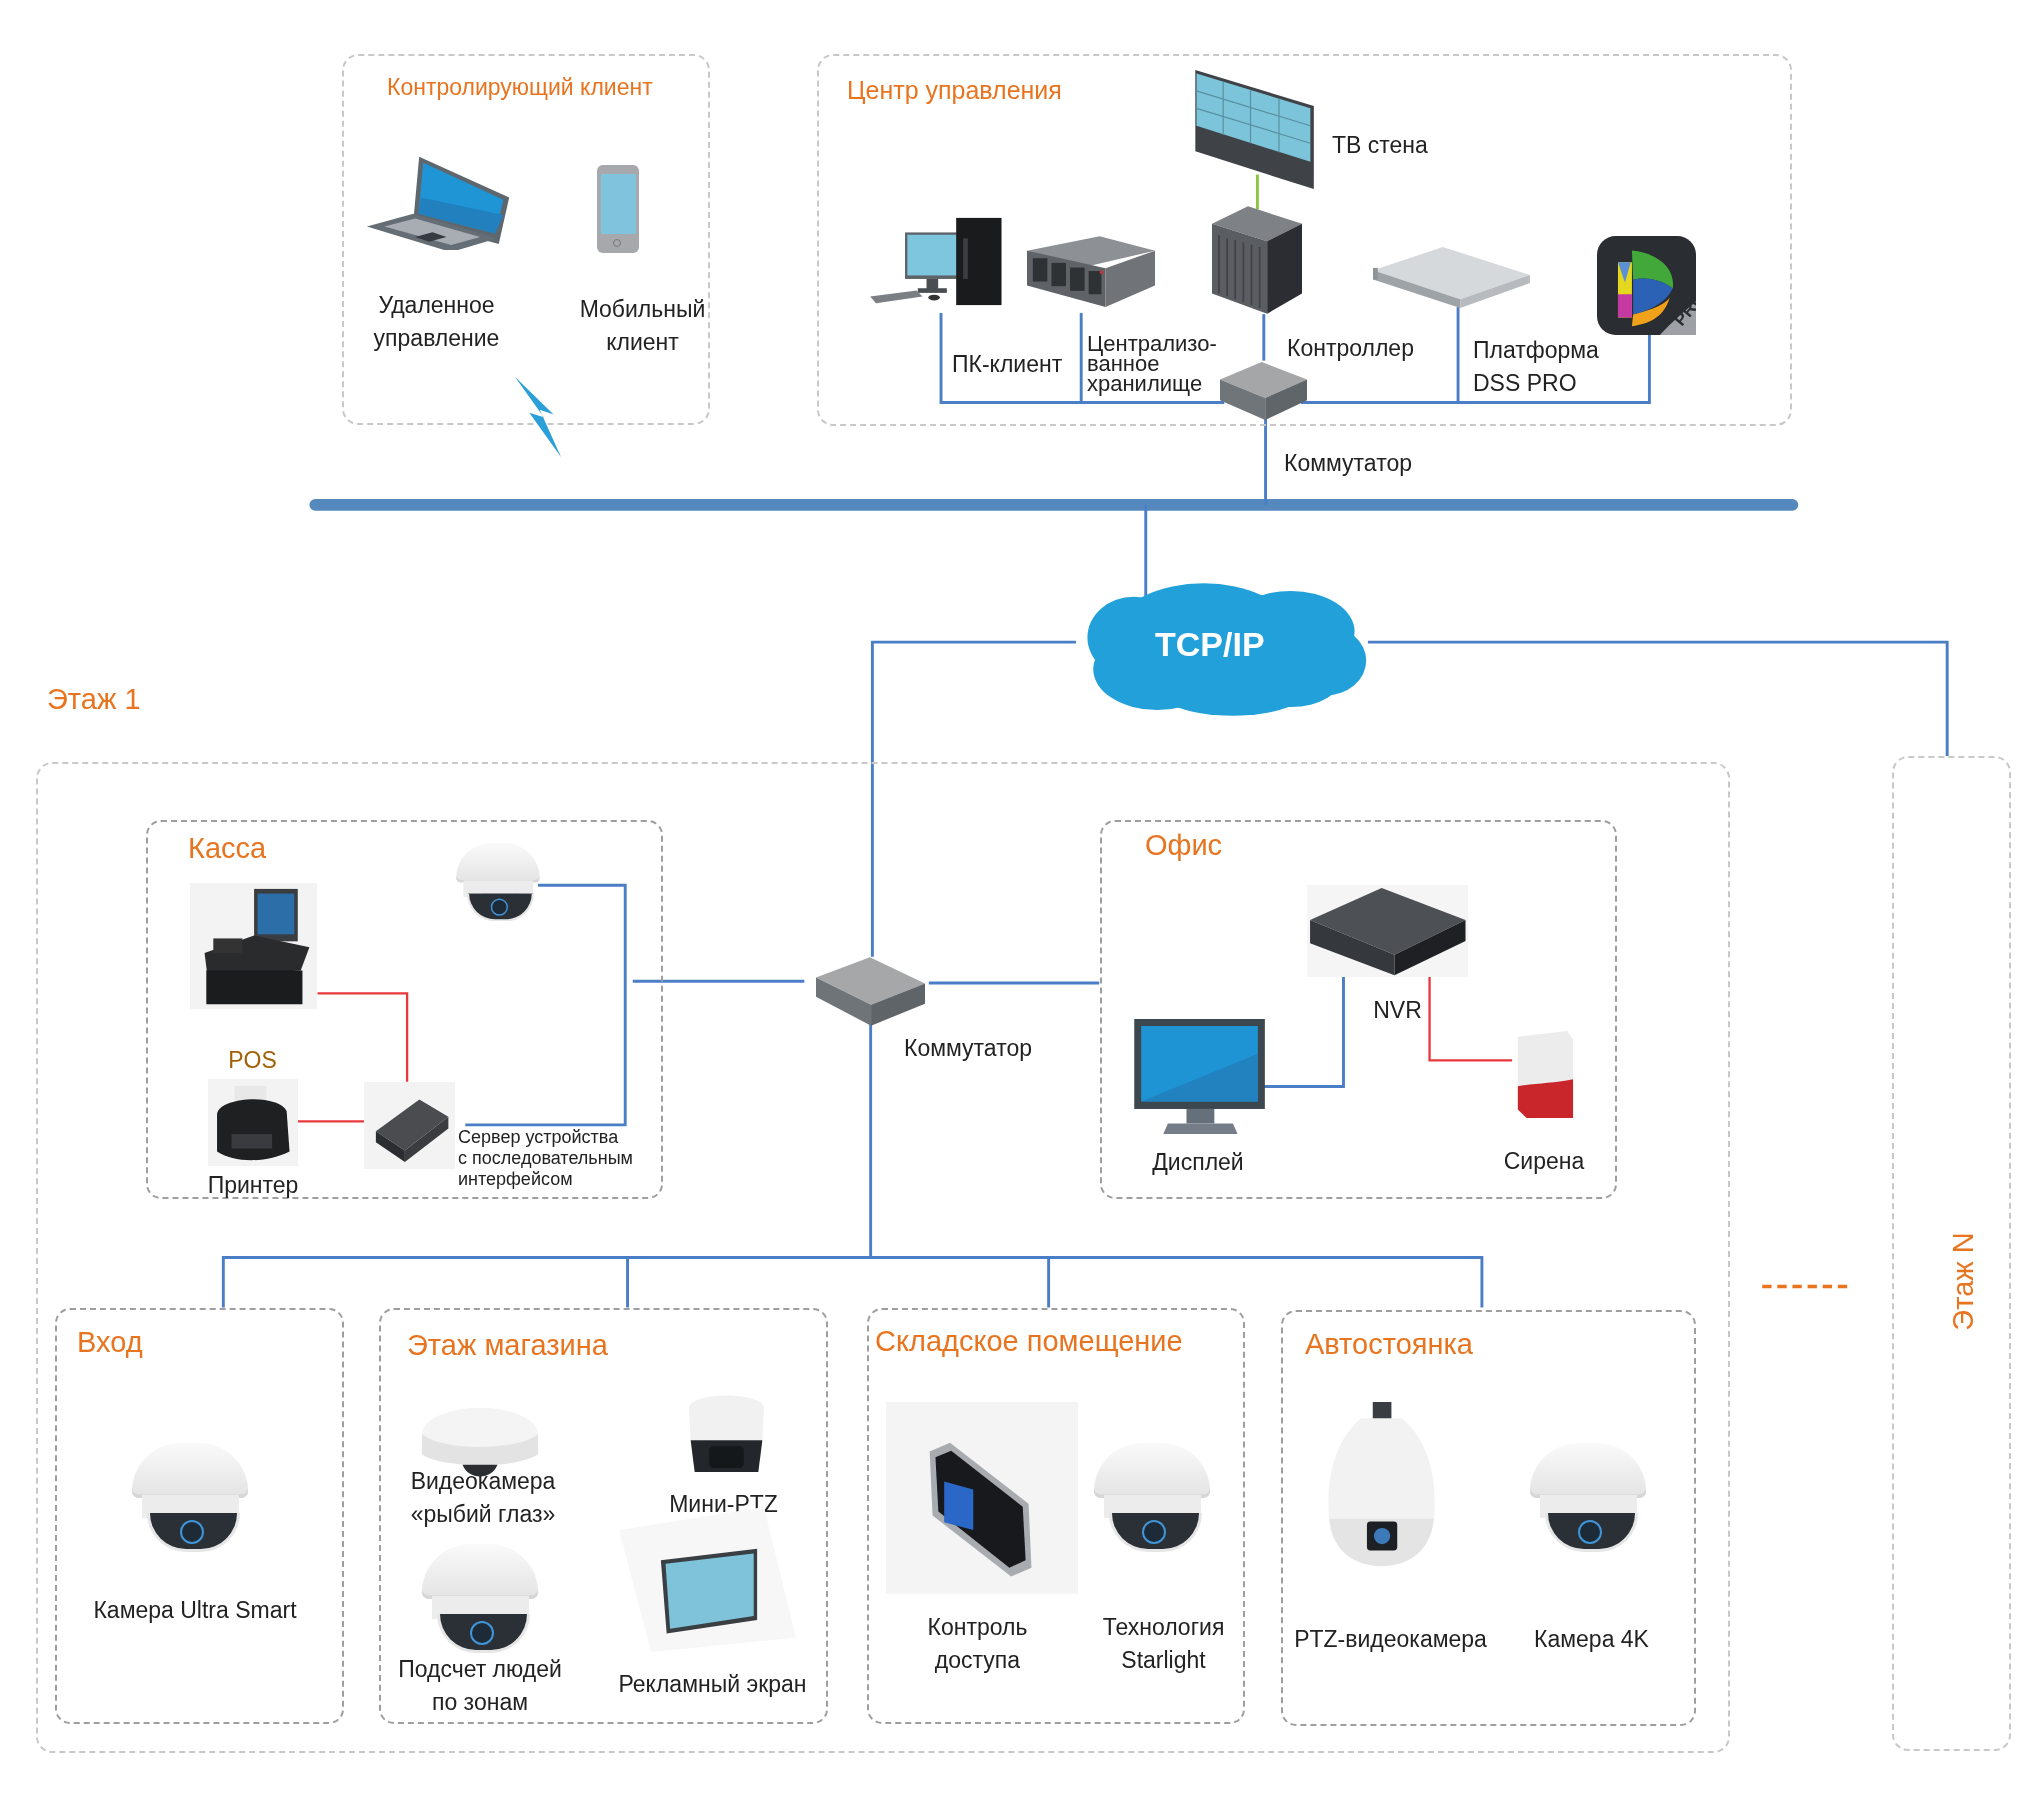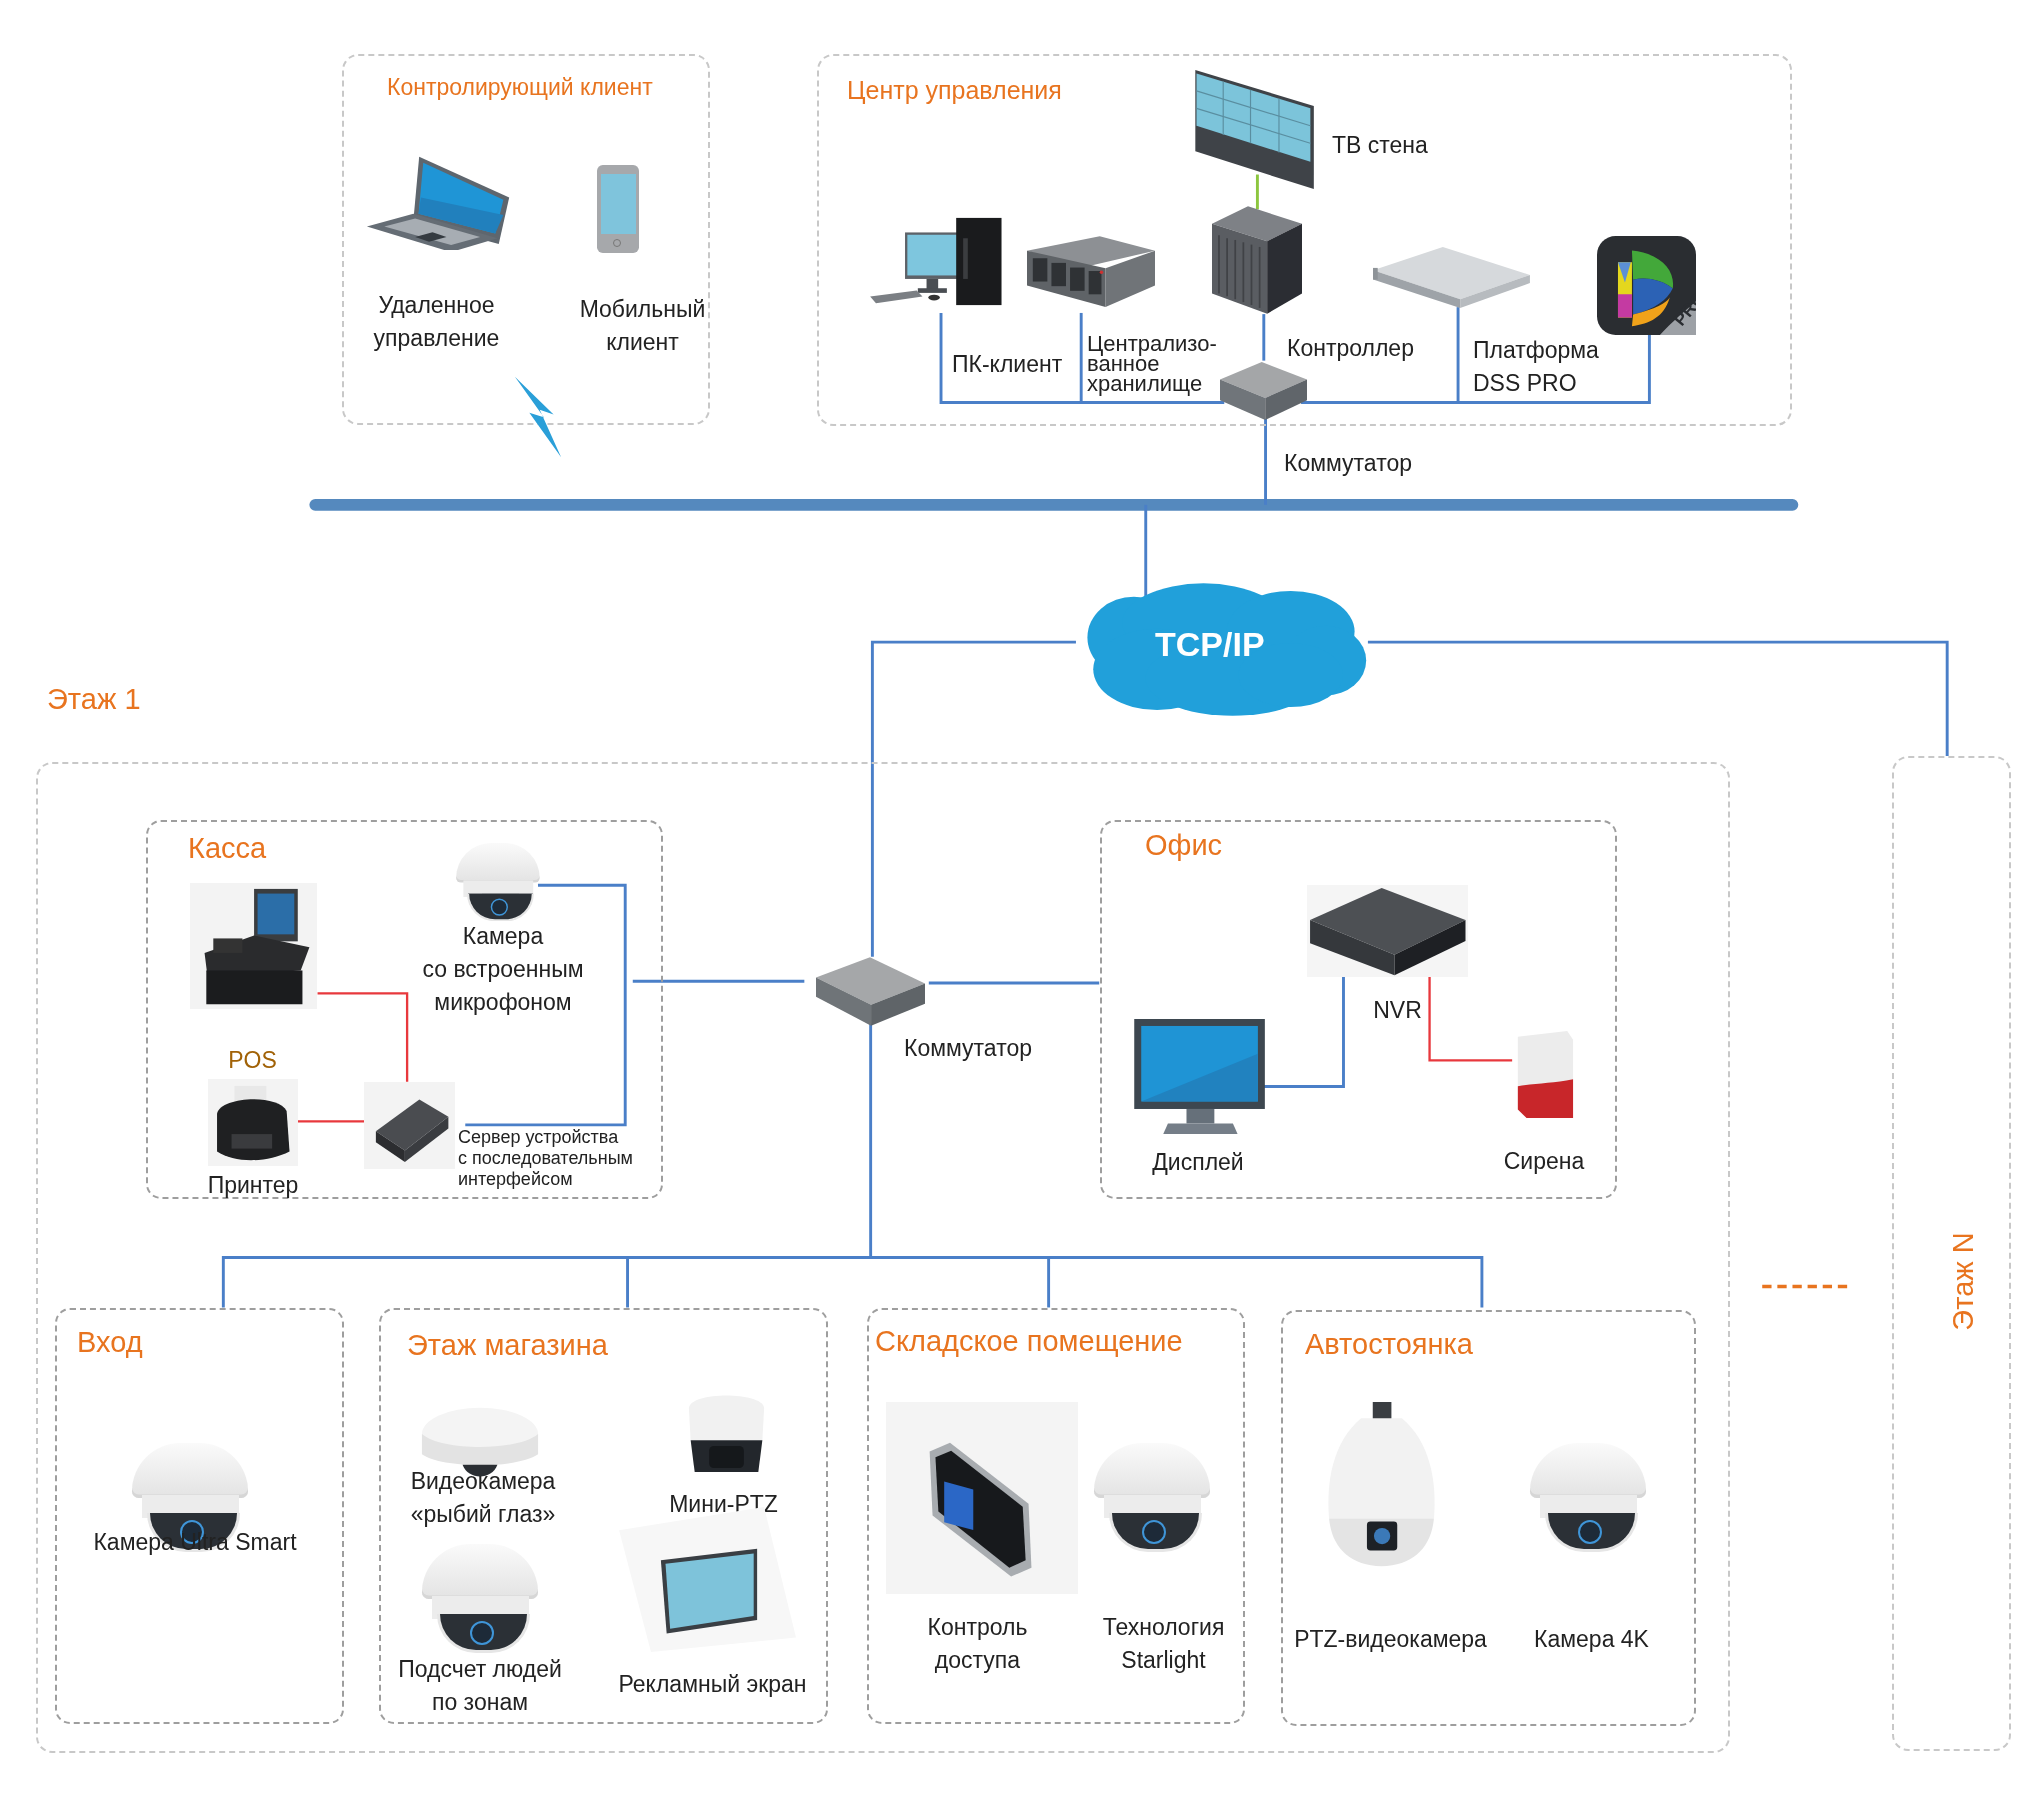--- a/index.html
+++ b/index.html
@@ -230,23 +230,20 @@
     </svg>
   </div>
   <div class="lbl" style="left:209px;top:1044px;width:87px;color:#a16207;">POS</div>
 
   <div class="dome" style="left:454px;top:843px;transform:scale(0.72);transform-origin:0 0;">
     <div class="top"></div>
       <div class="mid"></div>
       <div class="lens"></div>
       <div class="eye"></div>
   </div>
-  <div class="lbl" style="left:407px;top:920px;width:192px;">Камера
-со встроенным
-микрофоном</div>
 
   <div class="dev" style="left:208px;top:1079px;width:90px;height:87px;background:#f3f3f3;">
     <svg width="90" height="87" viewBox="0 0 154 150">
       <rect x="45" y="12" width="55" height="30" fill="#e8e8e8"></rect>
       <path d="M15,60 C20,30 120,25 135,55 L140,125 C100,145 45,145 15,125 Z" fill="#1f2022"></path>
       <rect x="40" y="95" width="70" height="25" fill="#3a3b3e"></rect>
     </svg>
   </div>
   <div class="lbl" style="left:192px;top:1169px;width:122px;">Принтер</div>
 
@@ -293,21 +290,21 @@
   <div class="lbl" style="left:1480px;top:1145px;width:128px;">Сирена</div>
 
   <div class="box inner" style="left:55px;top:1308px;width:289px;height:416px;"></div>
   <div class="title big" style="left:77px;top:1326px;">Вход</div>
   <div class="dome" style="left:129px;top:1443px;">
     <div class="top"></div>
       <div class="mid"></div>
       <div class="lens"></div>
       <div class="eye"></div>
   </div>
-  <div class="lbl" style="left:61px;top:1526px;width:268px;">Камера Ultra Smart</div>
+  <div class="lbl" style="left:61px;top:1594px;width:268px;">Камера Ultra Smart</div>
 
   <div class="box inner" style="left:379px;top:1308px;width:449px;height:416px;"></div>
   <div class="title big" style="left:407px;top:1329px;">Этаж магазина</div>
 
   <div class="dev" style="left:419px;top:1402px;width:122px;height:93px;">
     <svg width="122" height="93" viewBox="0 0 210 160">
       <ellipse cx="105" cy="55" rx="100" ry="45" fill="#f4f4f4"></ellipse>
       <path d="M5,55 L5,90 C40,115 170,115 205,90 L205,55 C170,85 40,85 5,55 Z" fill="#e3e3e3"></path>
       <path d="M75,108 C85,135 125,135 135,108 Z" fill="#2a2e33"></path>
     </svg>

